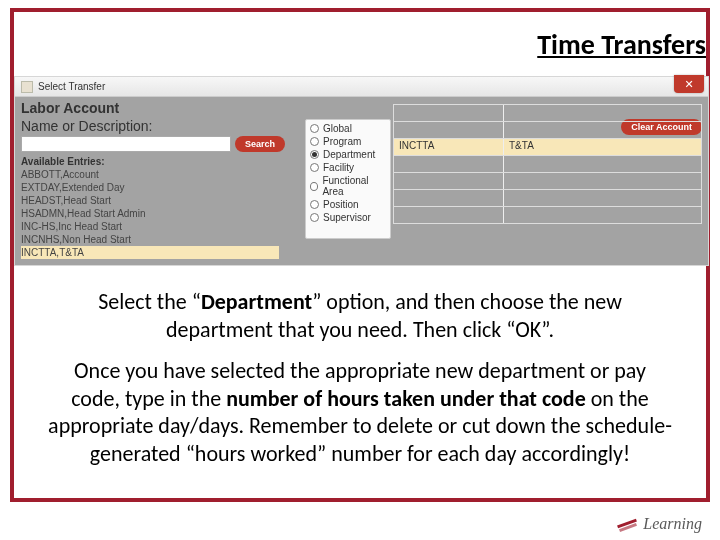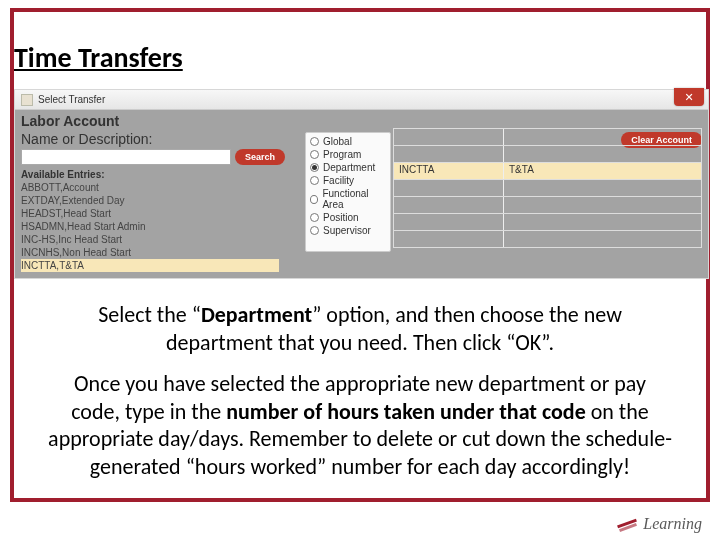--- a/index.html
+++ b/index.html
@@ -1,18 +1,18 @@
 <!DOCTYPE html>
 <html><head>
 <meta charset="utf-8">
 <style>
   *{box-sizing:border-box;margin:0;padding:0}
   body{width:720px;height:540px;font-family:Calibri,Arial,sans-serif;background:#fff;position:relative;overflow:hidden}
   .slide-frame{position:absolute;top:8px;left:10px;right:10px;bottom:38px;border:4px solid #a01e2e}
-  .title{text-align:left;font-size:28px;font-weight:bold;text-decoration:underline;margin-top:28px;margin-bottom:14px}
+  .title{text-align:right;font-size:28px;font-weight:bold;text-decoration:underline;margin-top:15px;margin-bottom:14px}
   .dialog-shot{position:relative;margin:12px auto;width:695px;height:190px;border:1px solid #d7d7d7;background:#a3a3a3;font-family:Tahoma,Arial,sans-serif}
   .titlebar{height:20px;background:linear-gradient(#f7f7f7,#e6e6e6);border-bottom:1px solid #ccc;display:flex;align-items:center;padding:0 6px;position:relative}
   .titlebar .app-icon{width:12px;height:12px;background:#e8e1d1;border:1px solid #bba;margin-right:5px}
   .titlebar-title{font-size:10px;color:#333}
   .close-btn{position:absolute;right:4px;top:-2px;width:30px;height:18px;background:#c0392b;border-radius:0 0 4px 4px;color:#fff;font-size:11px;display:flex;align-items:center;justify-content:center;box-shadow:0 0 2px rgba(0,0,0,.3)}
   .dlg-body{position:relative;height:170px}
   .section-label{font-size:14px;font-weight:bold;color:#333;padding:3px 6px 1px 6px}
   .field-label{font-size:14px;color:#333;padding:1px 6px 2px 6px}
   .search-row{display:flex;align-items:center;gap:4px;padding:0 6px}
   .txtbox{flex:0 0 210px;height:16px;border:1px solid #aaa;background:#fff;font-size:10px}
@@ -20,21 +20,21 @@
   .red{background:#c0392b}
   .clear-acc{position:absolute;right:6px;top:22px}
   .avail-label{font-size:10px;font-weight:bold;color:#333;padding:4px 6px 1px 6px}
   .entry-list{padding:0 6px;width:270px}
   .entry-item{font-size:10px;color:#444;padding:1px 0;white-space:nowrap;overflow:hidden;text-overflow:ellipsis}
   .entry-item.sel{background:#f8e7b8}
   .radio-panel{position:absolute;left:290px;top:22px;width:86px;border:1px solid #ccc;border-radius:2px;background:#fafafa;height:120px;padding-top:2px}
   .radio-row{display:flex;align-items:center;padding:1px 4px;font-size:10px;color:#333}
   .rad{width:9px;height:9px;border:1px solid #777;border-radius:50%;margin-right:4px;display:inline-flex;align-items:center;justify-content:center;background:#fff}
   .rad.checked::after{content:"";width:5px;height:5px;background:#333;border-radius:50%}
-  .result-grid{position:absolute;left:378px;top:18px;right:6px;height:120px;display:flex;flex-direction:column}
+  .result-grid{position:absolute;left:378px;top:7px;right:6px;height:120px;display:flex;flex-direction:column}
   .grid-row{flex:1;border:1px solid #ddd;display:flex;font-size:10px;color:#333}
   .grid-row+.grid-row{border-top:none}
   .grid-row.hi{background:#f8e7b8}
   .gc1{flex:0 0 110px;padding:1px 5px;border-right:1px solid #eee}
   .gc2{flex:1;padding:1px 5px}
   .instruct{margin:22px 34px 0 34px;text-align:center;font-size:22px;line-height:1.25}
   .instruct p{margin-bottom:14px}
   .logo{position:absolute;right:18px;bottom:6px;display:flex;align-items:center;gap:4px}
   .logo-mark{width:24px;height:20px;position:relative}
   .logo-mark::before{content:"";position:absolute;left:2px;top:8px;width:20px;height:3px;background:#a01e2e;transform:rotate(-20deg)}

